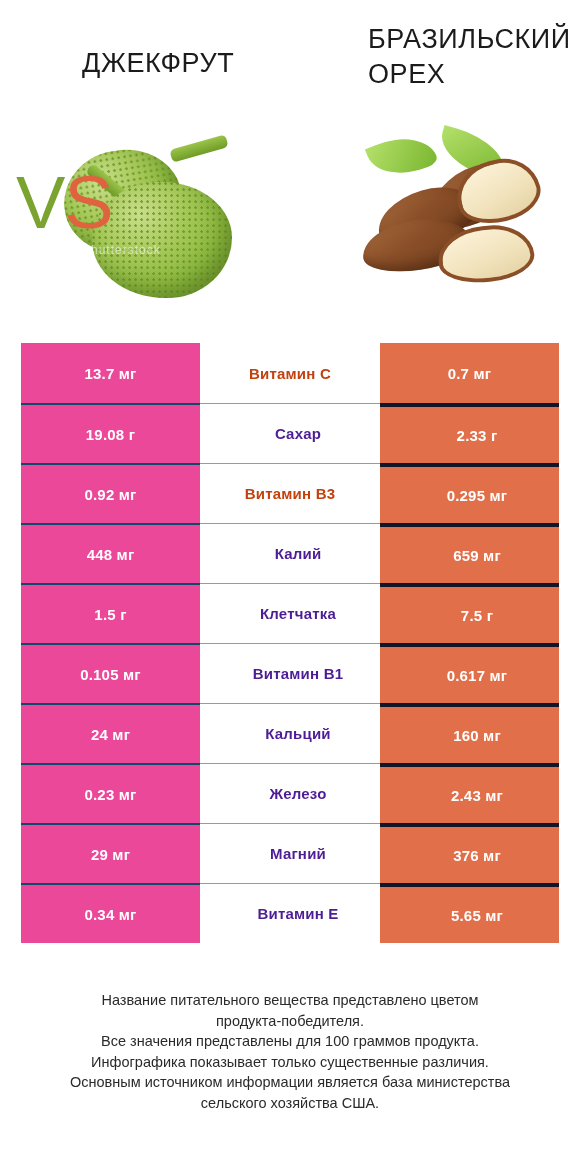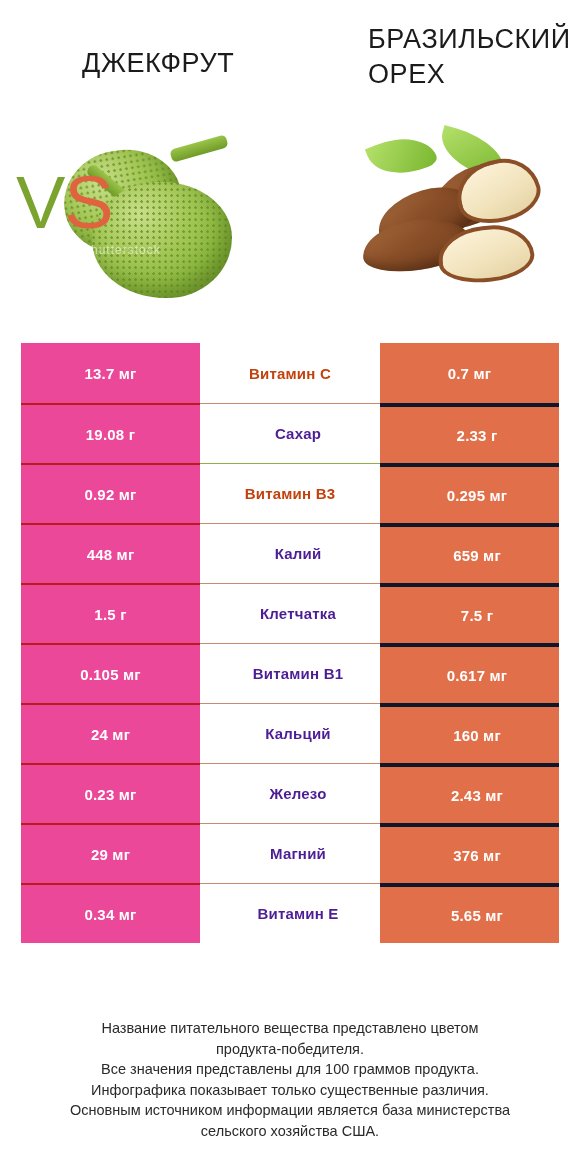--- a/index.html
+++ b/index.html
@@ -178,34 +178,33 @@
     font-weight: 700;
     font-size: 15px;
   }
   .cell.label.win-left  { color: #c2410c; }
   .cell.label.win-right { color: #4c1d95; padding-left: 16px; }
 
   
   .row + .row .cell.label { border-top: 1px solid transparent; }
   .row + .row .cell.label.sep-left  { border-top-color: #8fae4a; }
   .row + .row .cell.label.sep-right { border-top-color: #c98a70; }
-  .row + .row .cell.left-val  { border-top: 2px solid #b91c1c; }
+  .row + .row .cell.left-val  { border-top: 2px solid #0c4a6e; }
   .row + .row .cell.right-val { border-top: 4px solid #0f172a; padding-left: 15px; }
 
   
   .footer {
     position: absolute;
     left: 28px;
     top: 990px;
     width: 524px;
     text-align: center;
     font-size: 14.5px;
     line-height: 1.42;
     color: #2a2a2a;
-    margin-top: 28px;
   }
   .footer p { margin: 0; }
 </style>
 </head>
 <body>
 
 <div class="header">
   <h1 class="title left">ДЖЕКФРУТ</h1>
   <h1 class="title right">БРАЗИЛЬСКИЙ
 ОРЕХ</h1>

